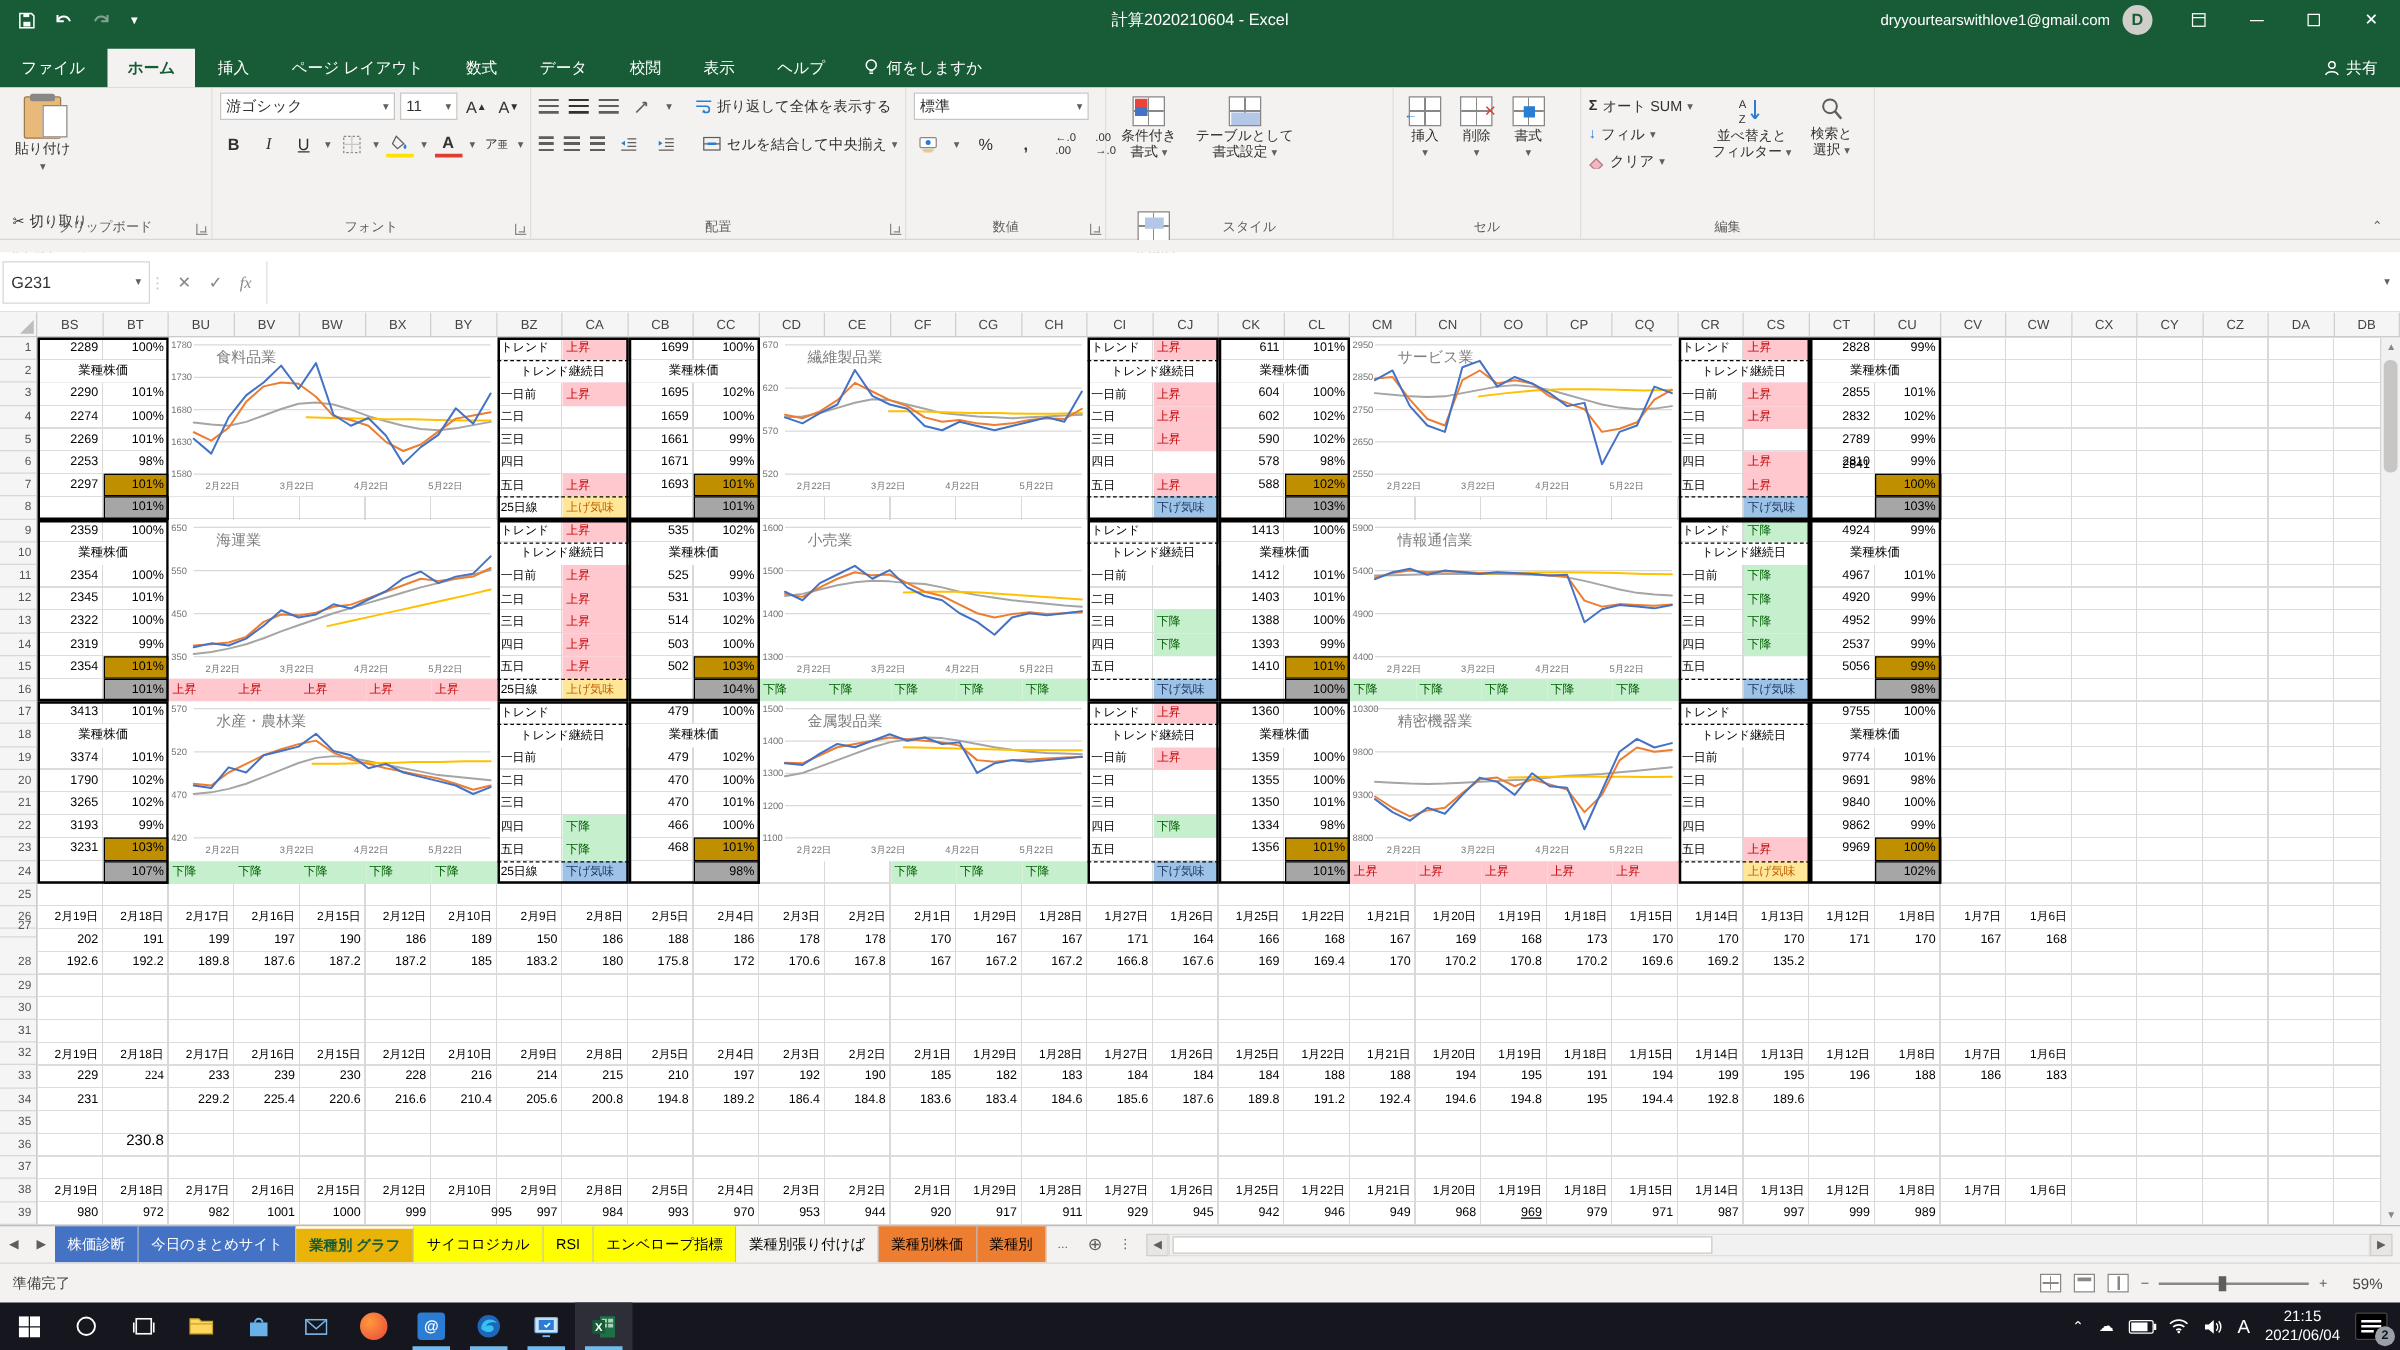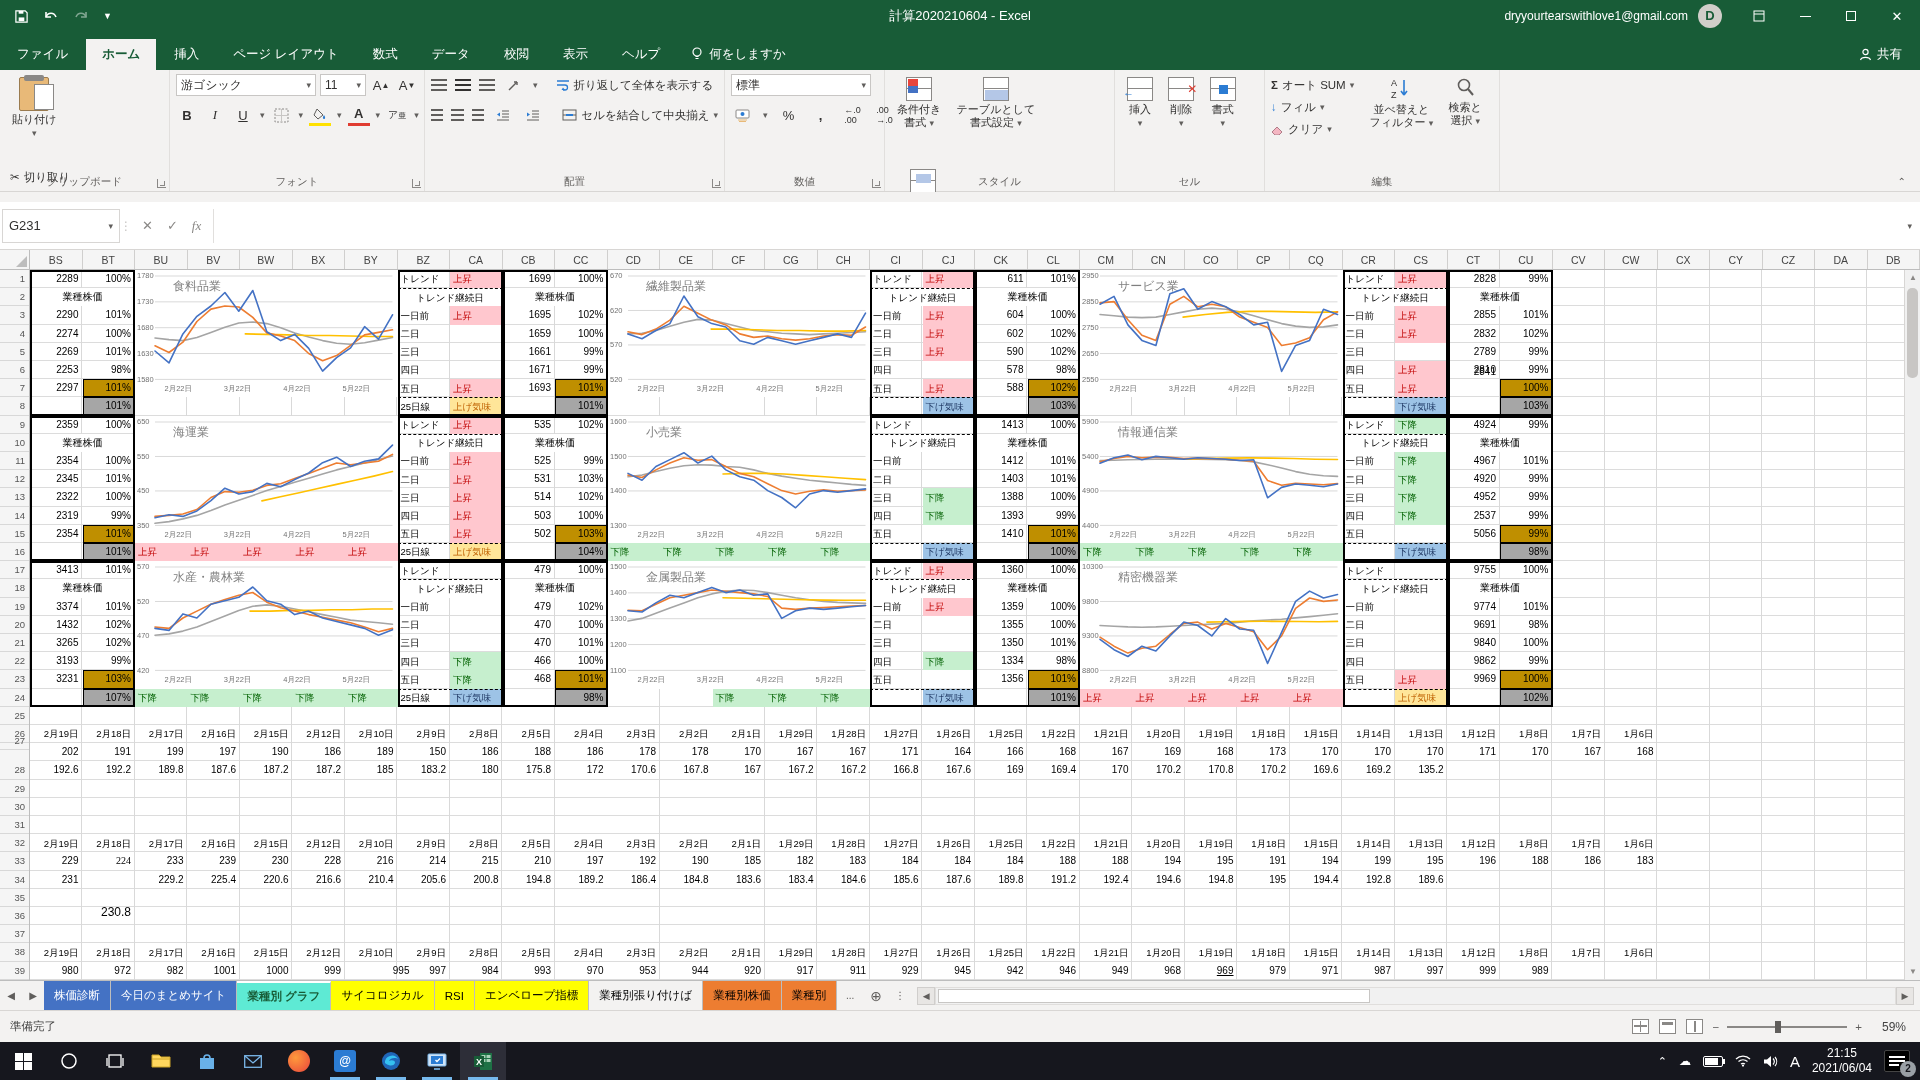--- a/index.html
+++ b/index.html
@@ -862,21 +862,21 @@
         <div class="cell num" style="left: 1470px; top: 236.6px; width: 52.5px; height: 18.2px;">99%</div>
         <div class="cell num" style="left: 1417.5px; top: 254.8px; width: 52.5px; height: 18.2px;">5056</div>
         <div class="cell num goldcell" style="left: 1470px; top: 254.8px; width: 52.5px; height: 18.2px;">99%</div>
         <div class="cell num graycell" style="left: 1470px; top: 273px; width: 52.5px; height: 18.2px;">98%</div>
         <div class="blockbd" style="left: 1417.5px; top: 145.6px; width: 105px; height: 145.6px;"></div>
         <div class="cell num" style="left: 0px; top: 291.2px; width: 52.5px; height: 18.2px;">3413</div>
         <div class="cell num" style="left: 52.5px; top: 291.2px; width: 52.5px; height: 18.2px;">101%</div>
         <div class="cell ctr" style="left: 0px; top: 309.4px; width: 105px; height: 18.2px;">業種株価</div>
         <div class="cell num" style="left: 0px; top: 327.6px; width: 52.5px; height: 18.2px;">3374</div>
         <div class="cell num" style="left: 52.5px; top: 327.6px; width: 52.5px; height: 18.2px;">101%</div>
-        <div class="cell num" style="left: 0px; top: 345.8px; width: 52.5px; height: 18.2px;">1432</div>
+        <div class="cell num" style="left: 0px; top: 345.8px; width: 52.5px; height: 18.2px;">1790</div>
         <div class="cell num" style="left: 52.5px; top: 345.8px; width: 52.5px; height: 18.2px;">102%</div>
         <div class="cell num" style="left: 0px; top: 364px; width: 52.5px; height: 18.2px;">3265</div>
         <div class="cell num" style="left: 52.5px; top: 364px; width: 52.5px; height: 18.2px;">102%</div>
         <div class="cell num" style="left: 0px; top: 382.2px; width: 52.5px; height: 18.2px;">3193</div>
         <div class="cell num" style="left: 52.5px; top: 382.2px; width: 52.5px; height: 18.2px;">99%</div>
         <div class="cell num" style="left: 0px; top: 400.4px; width: 52.5px; height: 18.2px;">3231</div>
         <div class="cell num goldcell" style="left: 52.5px; top: 400.4px; width: 52.5px; height: 18.2px;">103%</div>
         <div class="cell num graycell" style="left: 52.5px; top: 418.6px; width: 52.5px; height: 18.2px;">107%</div>
         <div class="blockbd" style="left: 0px; top: 291.2px; width: 105px; height: 145.6px;"></div>
         <div class="chartbox" style="left: 105px; top: 291.2px; width: 262.5px; height: 127.4px;"><svg width="262.5" height="127.39999999999999" viewBox="0 0 262.5 127.39999999999999">
@@ -1281,21 +1281,21 @@
       <span class="varrow" style="bottom:0">▼</span>
     </div>
   </div>
 
   <div class="tabsbar">
     <span class="tnav">◀</span>
     <span class="tnav">▶</span>
     <div id="sheetTabs" style="display:flex; align-items:stretch;">
         <div class="stab" style="background: rgb(68, 114, 196); color: rgb(255, 255, 255);">株価診断</div>
         <div class="stab" style="background: rgb(68, 114, 196); color: rgb(255, 255, 255);">今日のまとめサイト</div>
-        <div class="stab active" style="background: #5eead4; color: rgb(24, 92, 55);">業種別  グラフ</div>
+        <div class="stab active" style="background: #eab308; color: rgb(24, 92, 55);">業種別  グラフ</div>
         <div class="stab" style="background: rgb(255, 255, 0); color: rgb(0, 0, 0);">サイコロジカル</div>
         <div class="stab" style="background: rgb(255, 255, 0); color: rgb(0, 0, 0);">RSI</div>
         <div class="stab" style="background: rgb(255, 255, 0); color: rgb(0, 0, 0);">エンベロープ指標</div>
         <div class="stab" style="background: rgb(243, 242, 241); color: rgb(0, 0, 0);">業種別張り付けば</div>
         <div class="stab" style="background: rgb(237, 125, 49); color: rgb(0, 0, 0);">業種別株価</div>
         <div class="stab" style="background: rgb(237, 125, 49); color: rgb(0, 0, 0);">業種別</div>
       </div>
     <span class="tnav" style="width:26px">...</span>
     <span class="newsheet">⊕</span>
     <span class="tnav">⋮</span>

